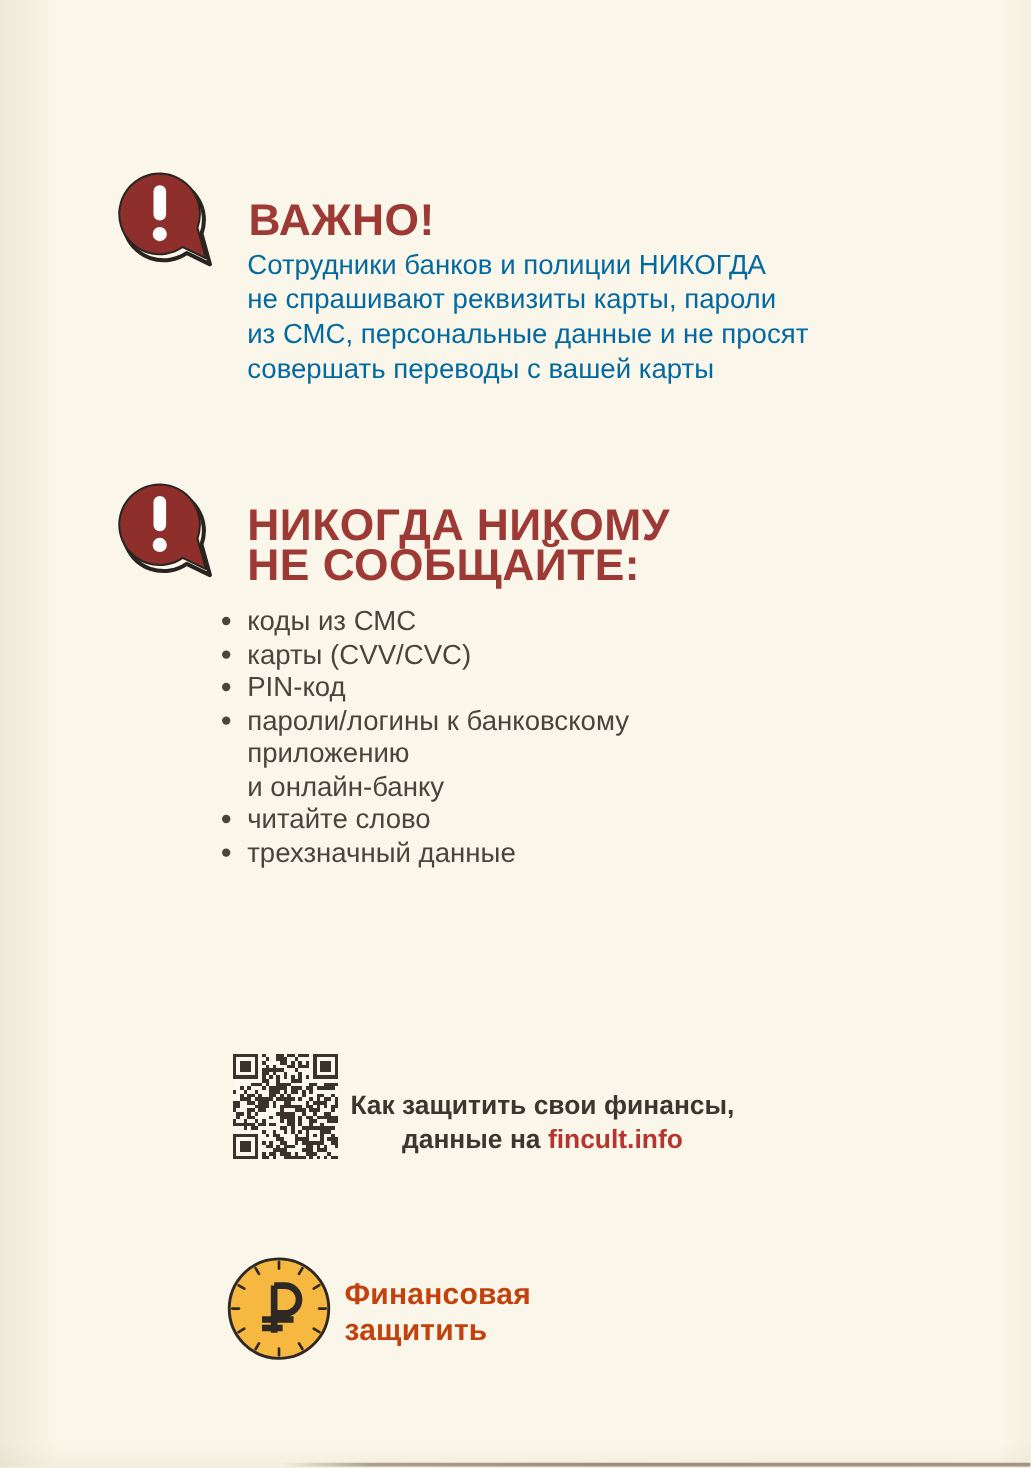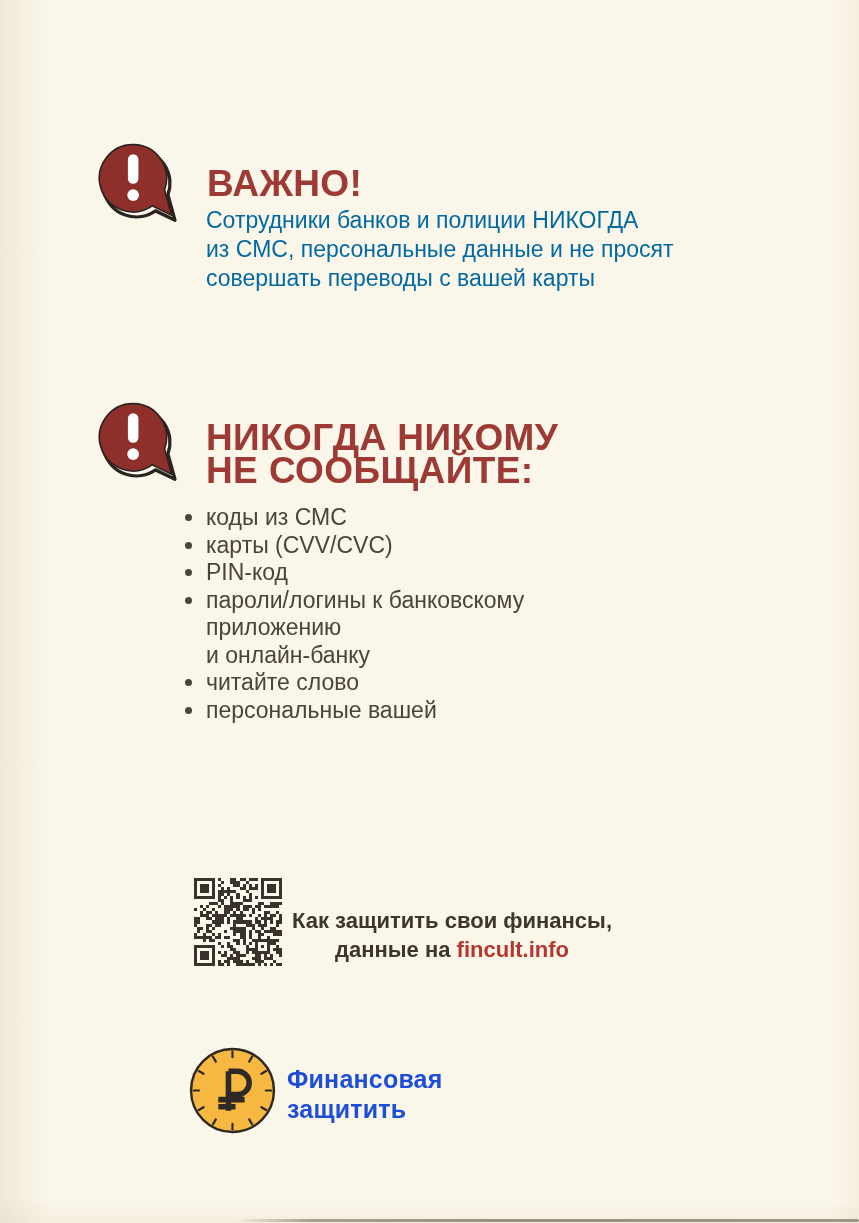--- a/index.html
+++ b/index.html
@@ -54,40 +54,41 @@
   .qr-box{left:194px;top:878px;width:88px;height:88px;}
   .qr-caption{
     left:292px;top:906px;
     font-size:22px;line-height:29px;font-weight:bold;color:#3c362e;text-align:center;
   }
   .qr-caption .link{color:#b5352f;margin-left:.28em;}
 
   .coin-box{left:188px;top:1046px;width:89px;height:89px;}
   .brand-name{
     left:287px;top:1064px;
-    font-size:25px;line-height:30px;font-weight:bold;color:#1d4ed8;
+    font-size:25px;line-height:30px;font-weight:bold;color:#c2410c;
     letter-spacing:.2px;
   }
 </style>
 </head>
 <body>
 
 <div class="page">
 
   <div class="abs warning-icon-1">
     <svg width="84" height="88" viewBox="0 0 100 104" aria-hidden="true">
       <path d="M66.9 76.8 A40 40 0 1 1 81.6 57.7 L90 88 Z" transform="translate(4,6)" fill="none" stroke="#2a2420" stroke-width="4" stroke-linejoin="round"></path>
       <path d="M66.9 76.8 A40 40 0 1 1 81.6 57.7 L90 88 Z" fill="#8e2f2c" stroke="#2a2420" stroke-width="2" stroke-linejoin="round"></path>
       <rect x="38" y="15.5" width="12.5" height="35" rx="6.2" fill="#ffffff"></rect>
       <circle cx="44.2" cy="64" r="7" fill="#ffffff"></circle>
     </svg>
   </div>
   <h1 class="abs sec-title sec1-title">ВАЖНО!</h1>
   <div class="abs sec1-body">
     <span class="line">Сотрудники банков и полиции НИКОГДА</span>
+    <span class="line">не спрашивают реквизиты карты, пароли</span>
     <span class="line">из СМС, персональные данные и не просят</span>
     <span class="line">совершать переводы с вашей карты</span>
   </div>
 
   <div class="abs warning-icon-2">
     <svg width="84" height="88" viewBox="0 0 100 104" aria-hidden="true">
       <path d="M66.9 76.8 A40 40 0 1 1 81.6 57.7 L90 88 Z" transform="translate(4,6)" fill="none" stroke="#2a2420" stroke-width="4" stroke-linejoin="round"></path>
       <path d="M66.9 76.8 A40 40 0 1 1 81.6 57.7 L90 88 Z" fill="#8e2f2c" stroke="#2a2420" stroke-width="2" stroke-linejoin="round"></path>
       <rect x="38" y="15.5" width="12.5" height="35" rx="6.2" fill="#ffffff"></rect>
       <circle cx="44.2" cy="64" r="7" fill="#ffffff"></circle>
@@ -108,21 +109,21 @@
       <span class="line">PIN-код</span>
     </li>
     <li>
       <span class="line">пароли/логины к банковскому приложению</span>
       <span class="line">и онлайн-банку</span>
     </li>
     <li>
       <span class="line">читайте слово</span>
     </li>
     <li>
-      <span class="line">персональные вашей</span>
+      <span class="line">трехзначный данные</span>
     </li>
   </ul>
 
   <div class="abs qr-box">
     <svg id="qr-svg" width="88" height="88" viewBox="0 0 29 29" shape-rendering="crispEdges" aria-hidden="true">
         <rect x="0" y="0" width="29" height="29" fill="#fbf8ee"></rect>
         <rect x="8" y="0" width="1" height="1" fill="#3a332c"></rect>
         <rect x="12" y="0" width="1" height="1" fill="#3a332c"></rect>
         <rect x="13" y="0" width="1" height="1" fill="#3a332c"></rect>
         <rect x="15" y="0" width="1" height="1" fill="#3a332c"></rect>

